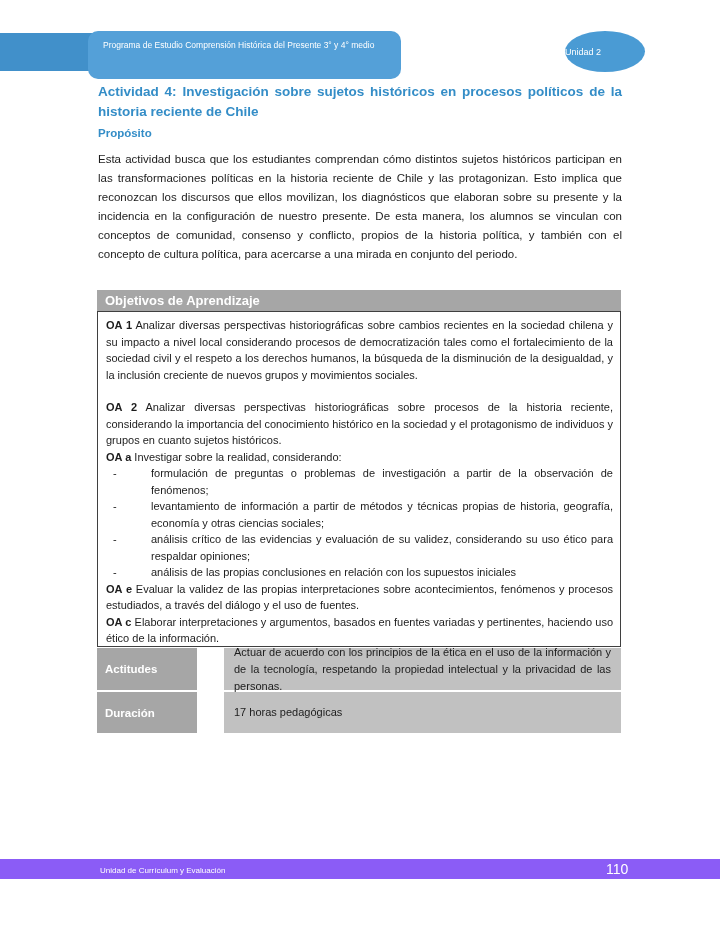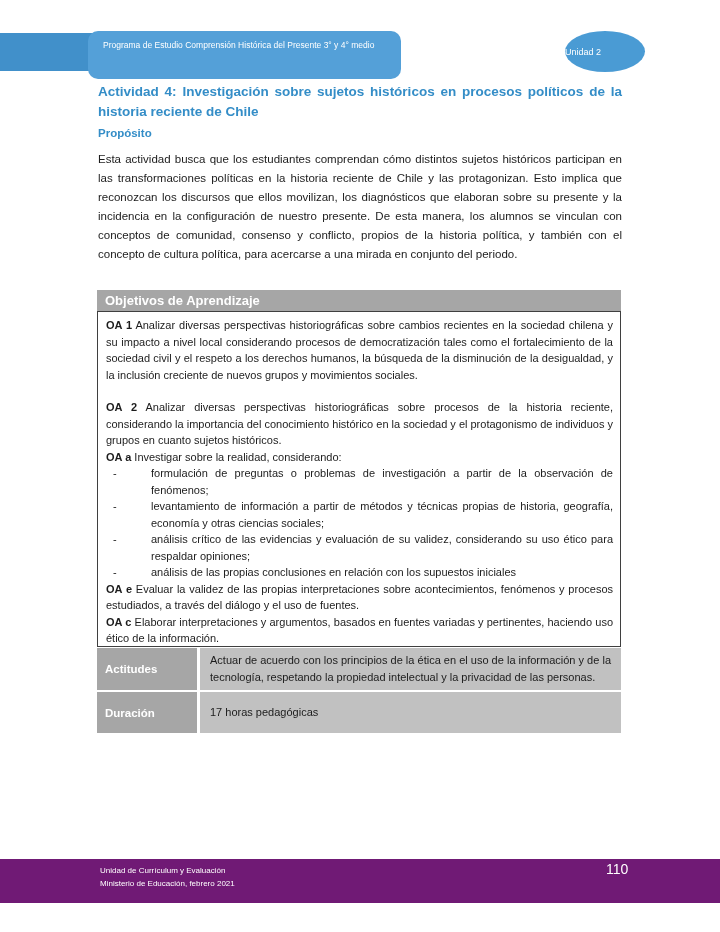--- a/index.html
+++ b/index.html
@@ -37,24 +37,24 @@
 
   
   .grid-row{position:absolute;left:97px;width:524px;display:flex;}
   .row-actitudes{top:648px;height:42px;justify-content:space-between;}
   .row-duracion{top:692px;height:41px;}
   .g-label{width:103px;background:#a6a6a6;color:#fff;font-weight:bold;font-size:11.5px;
            display:flex;align-items:center;padding-left:8px;box-sizing:border-box;
            border-right:3px solid #fff;}
   .g-content{flex:1;background:#c1c1c1;color:#1c1c1c;font-size:11px;line-height:17px;
              display:flex;align-items:center;padding:2px 10px;box-sizing:border-box;
-             text-align:justify;}
+             text-align:justify;margin-left:24px;}
 
   
-  .footer{position:absolute;left:0;top:859px;width:720px;height:44px;background:#701a75;color:#fff;}
+  .footer{position:absolute;left:0;top:859px;width:720px;height:20px;background:#8b5cf6;color:#fff;}
   .f-left{position:absolute;left:100px;top:6px;font-size:8px;line-height:12.5px;}
   .f-page{position:absolute;left:606px;top:2px;font-size:14px;}
 </style>
 </head>
 <body>
 
 <div class="page">
 
   <div class="hdr-band"></div>
 

